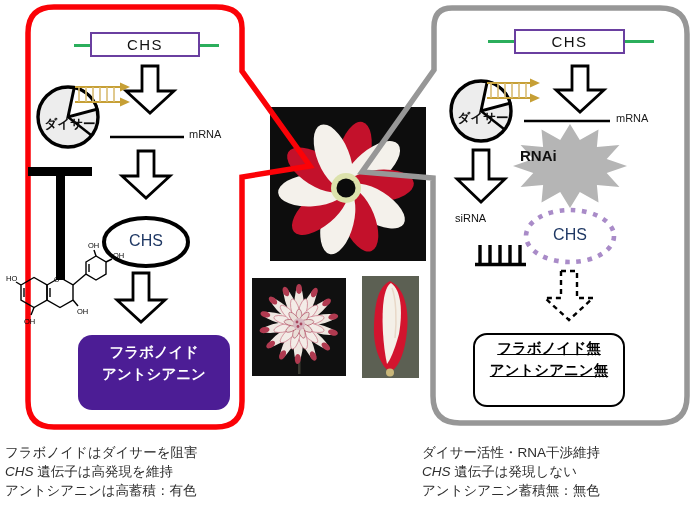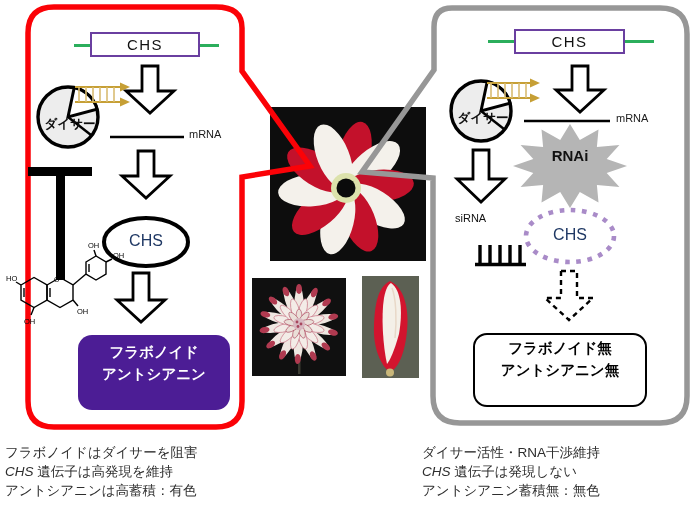--- a/index.html
+++ b/index.html
@@ -250,34 +250,34 @@
   </div>
 
   <div class="abs lbl dicer-lbl" style="left:30px;top:116px;width:80px;">ダイサー</div>
   <div class="abs lbl dicer-lbl" style="left:443px;top:110px;width:80px;">ダイサー</div>
 
   <div class="abs lbl rna-lbl" style="left:189px;top:128px;">mRNA</div>
   <div class="abs lbl rna-lbl" style="left:616px;top:112px;">mRNA</div>
 
   <div class="abs lbl enz-lbl" style="left:116px;top:232px;width:60px;">CHS</div>
 
-  <div class="abs lbl" style="left:520px;top:147px;width:100px;text-align:center;font-size:15px;font-weight:600;line-height:18.5px;color:#111;">
+  <div class="abs lbl" style="left:520px;top:147px;width:100px;font-size:15px;font-weight:600;line-height:18.5px;color:#111;">
     <div>RNAi</div>
   </div>
 
   <div class="abs lbl" style="left:455px;top:212px;font-size:11px;color:#111;">siRNA</div>
 
   <div class="abs lbl enz-lbl" style="left:540px;top:226px;width:60px;">CHS</div>
 
   <div class="abs resultbox" style="left:78px;top:335px;width:152px;height:75px;background:#4c1d95;color:#fff;padding-top:7px;">
     <div>フラボノイド</div>
     <div>アントシアニン</div>
   </div>
 
-  <div class="abs resultbox" style="left:473px;top:333px;width:174px;height:74px;background:#fff;border:2.6px solid #000;color:#000;padding-top:3px;">
+  <div class="abs resultbox" style="left:473px;top:333px;width:152px;height:74px;background:#fff;border:2.6px solid #000;color:#000;padding-top:3px;text-decoration:underline;">
     <div>フラボノイド無</div>
     <div>アントシアニン無</div>
   </div>
 
   <div class="abs caption" style="left:422px;top:443px;width:268px;">
     <div>ダイサー活性・RNA干渉維持</div>
     <div><i>CHS</i><span> 遺伝子は発現しない</span></div>
     <div>アントシアニン蓄積無：無色</div>
   </div>
 

